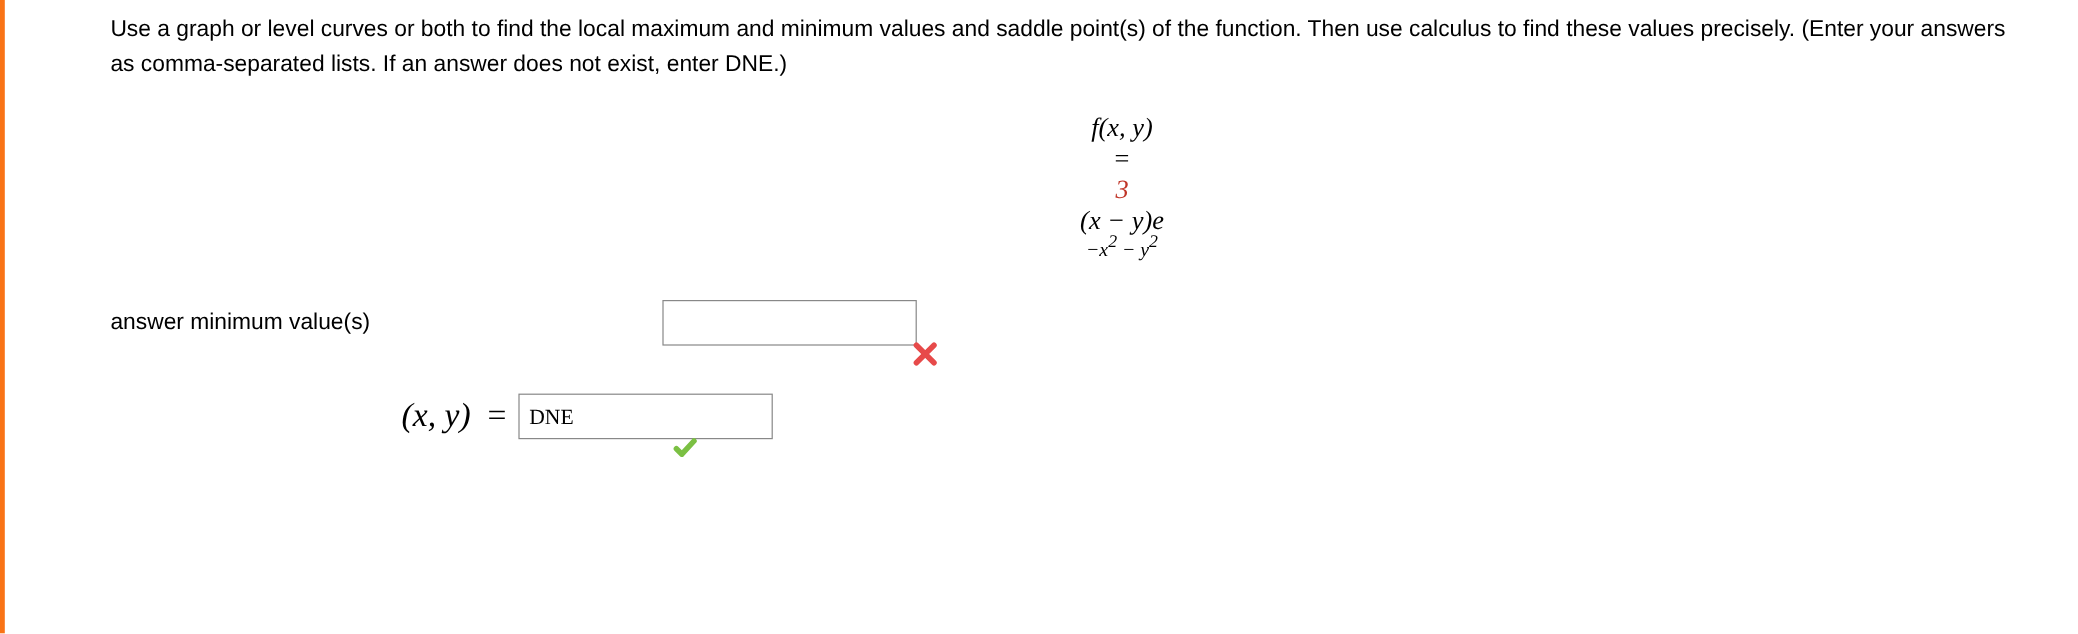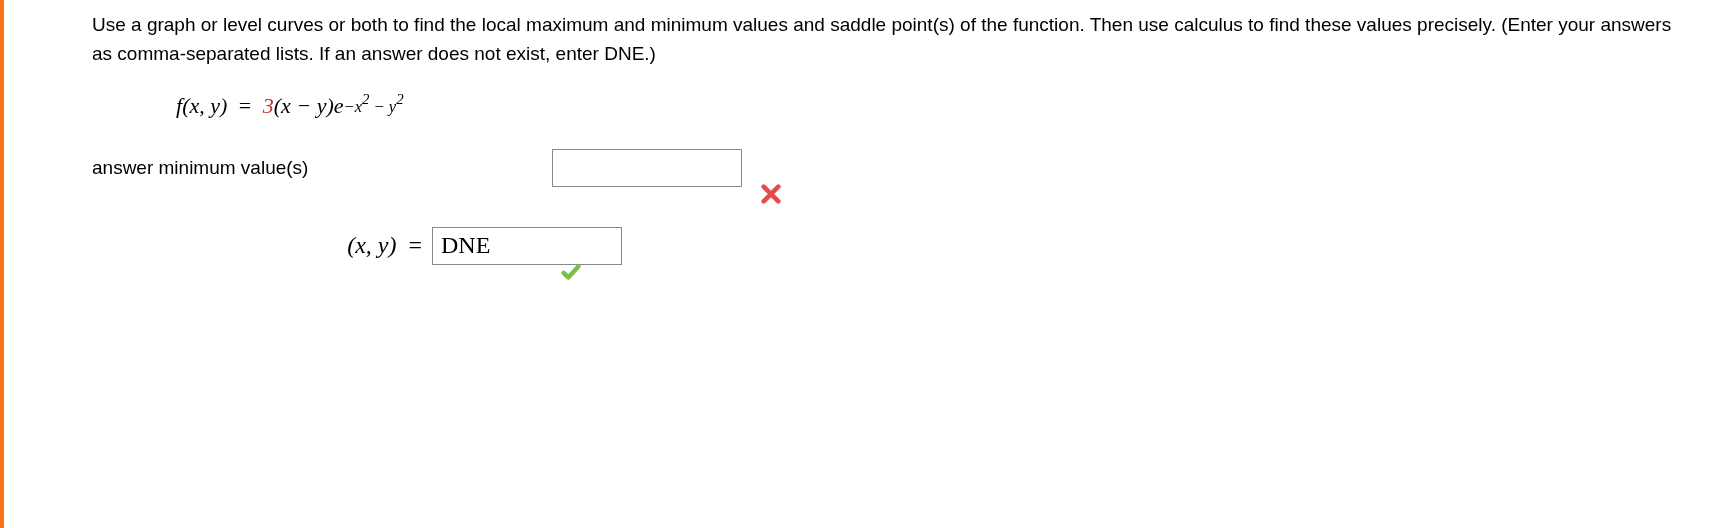--- a/index.html
+++ b/index.html
@@ -19,26 +19,27 @@
     position: relative;
   }
   .instructions {
     max-width: 1600px;
     line-height: 1.55;
     margin-bottom: 24px;
     font-family: Verdana, Geneva, sans-serif;
   }
 
   .equation-line {
-    margin: 8px 0 30px 84px;
+    margin: 8px 0 30px 62px;
     font-style: italic;
     font-family: "Times New Roman", Times, serif;
     font-size: 22px;
     display: flex;
     align-items: center;
+    flex-direction: column;
   }
   .equation-line .fxy { font-style: italic; }
   .equation-line .eq  { margin: 0 6px; font-style: normal; }
   .equation-line .coef { color: #c03528; font-weight: 400; }
   .equation-line .base  { }
   .equation-line .eexp  { font-size: 0.75em; vertical-align: super; position: relative; top: -2px;}
   .equation-line .isup  { font-size: 0.9em; vertical-align: super; position: relative; top: -1px;}
 
   .rows {
     display: flex;
@@ -49,33 +50,33 @@
     display: grid;
     grid-template-columns: 340px 120px 200px 50px;
     align-items: center;
   }
   .label {
     font-family: Verdana, Geneva, sans-serif;
   }
   .prefix {
     font-style: italic;
     font-family: "Times New Roman", Times, serif;
-    font-size: 24px;
+    font-size: 28px;
     text-align: right;
     padding-right: 10px;
     white-space: nowrap;
   }
   .prefix .norm { font-style: normal; }
   .answer-box {
     border: 1px solid #888;
     height: 38px;
-    width: 190px;
+    width: 212px;
     padding: 2px 8px;
     font-family: "Times New Roman", Times, serif;
-    font-size: 24px;
+    font-size: 18px;
     box-sizing: border-box;
     background: #fff;
   }
 
   .mark {
     display: flex;
     align-items: flex-end;
     justify-content: flex-start;
     padding-left: 8px;
     height: 38px;

